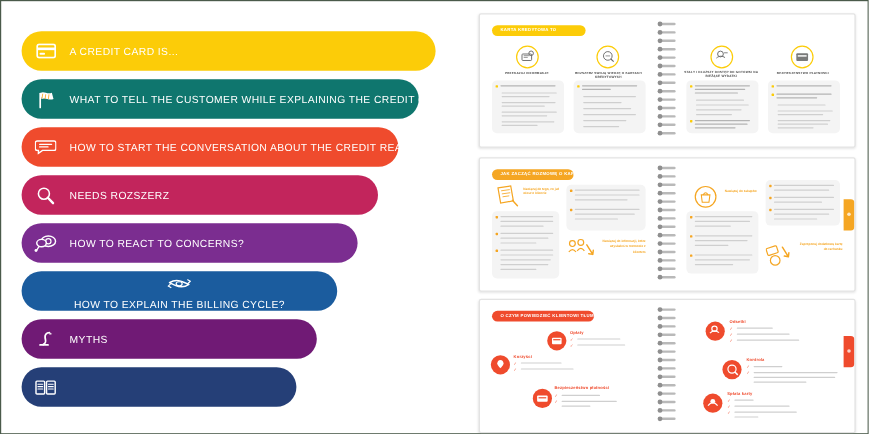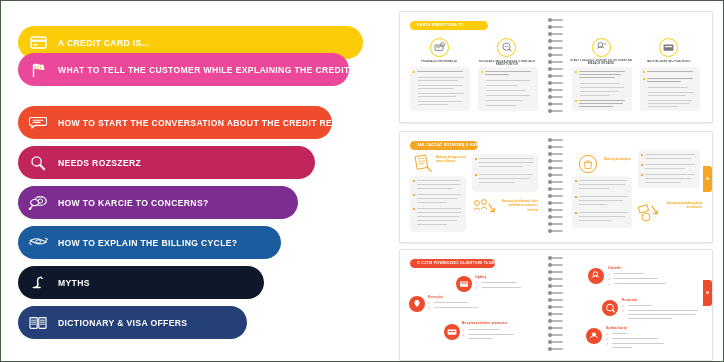--- a/index.html
+++ b/index.html
@@ -9,21 +9,21 @@
   .frame{position:relative;width:724px;height:362px;box-sizing:border-box;
          border:1px solid #4a5a4a;background:#ffffff;overflow:hidden;}
 
   
   .menu{position:absolute;left:0;top:0;width:383px;height:362px;}
   .pill{position:absolute;left:17px;height:33px;border-radius:17px;
         display:flex;align-items:center;color:#ffffff;}
   .pill .ico{width:40px;min-width:40px;height:33px;display:flex;
              align-items:center;justify-content:center;}
   .pill .ico svg{display:block;}
-  .pill .lbl{font-size:8.6px;font-weight:bold;letter-spacing:.35px;
+  .pill .lbl{font-size:8.6px;font-weight:normal;letter-spacing:.35px;
              white-space:nowrap;color:#ffffff;}
 
   
   .docs{position:absolute;left:392px;top:0;width:332px;height:362px;}
   .spread{position:absolute;left:6px;width:312px;height:110px;
           background:#ffffff;border:1px solid #e3e3e3;border-radius:2px;
           box-shadow:0 1px 2px rgba(0,0,0,.10);overflow:hidden;}
   .page{position:absolute;top:4px;height:102px;background:#ffffff;}
   .page.left{left:4px;width:142px;}
   .page.right{left:166px;width:142px;}
@@ -68,21 +68,21 @@
       <span class="ico">
         <svg width="17" height="13" viewBox="0 0 17 13">
           <rect x="1" y="1" width="15" height="11" rx="1.6" fill="none" stroke="#fff" stroke-width="1.4"></rect>
           <rect x="1" y="3.6" width="15" height="2.2" fill="#fff"></rect>
           <rect x="3" y="8" width="4.5" height="1.6" rx=".6" fill="#fff"></rect>
         </svg>
       </span>
       <span class="lbl">A CREDIT CARD IS...</span>
     </div>
 
-    <div class="pill" style="top:52px;width:331px;background:#ec4899;">
+    <div class="pill" style="top:65px;width:331px;background:#0f766e;">
       <span class="ico">
         <svg width="17" height="16" viewBox="0 0 17 16">
           <path d="M3.5 14.5 L3.5 3" stroke="#fff" stroke-width="1.4" stroke-linecap="round"></path>
           <path d="M3.6 2.4 C7 0.6 9.5 4 13.2 2.2 L14.6 7.4 C10.8 9.2 8 5.8 4.6 7.6 Z" fill="#fff"></path>
           <path d="M5.6 3.1 L5.0 7.2 M8.1 3.6 L7.6 7.6 M10.8 3.6 L10.3 7.5" stroke="#F5A623" stroke-width=".7"></path>
         </svg>
       </span>
       <span class="lbl">WHAT TO TELL THE CUSTOMER WHILE EXPLAINING THE CREDIT CARD?</span>
     </div>
 
@@ -109,55 +109,54 @@
     <div class="pill" style="top:185px;width:280px;background:#7B2D90;">
       <span class="ico">
         <svg width="20" height="15" viewBox="0 0 20 15">
           <ellipse cx="12.3" cy="6" rx="6" ry="4.4" fill="none" stroke="#fff" stroke-width="1.2"></ellipse>
           <circle cx="12.3" cy="6" r="2.2" fill="none" stroke="#fff" stroke-width="1"></circle>
           <ellipse cx="6.6" cy="7.6" rx="4" ry="3.1" fill="#7B2D90" stroke="#fff" stroke-width="1.2"></ellipse>
           <path d="M4.6 10.4 L2.6 13.4" stroke="#fff" stroke-width="1.1" stroke-linecap="round"></path>
           <circle cx="2" cy="13.8" r="1.2" fill="#fff"></circle>
         </svg>
       </span>
-      <span class="lbl">HOW TO KARCIE TO CONCERNS?</span>
-    </div>
-
-    <div class="pill" style="top:225px;width:263px;background:#1B5C9E;">
+      <span class="lbl">HOW TO REACT TO CONCERNS?</span>
+    </div>
+
+    <div class="pill" style="top:225px;width:263px;background:#1B5C9E;flex-direction:column;">
       <span class="ico">
         <svg width="21" height="14" viewBox="0 0 21 14">
           <path d="M2.2 4.6 C6 2.2 9.6 2.2 13.6 4.0 L18.4 6.0 C14.6 8.6 11 8.6 7 6.8 Z" fill="none" stroke="#fff" stroke-width="1.2" stroke-linejoin="round"></path>
           <ellipse cx="10.3" cy="5.5" rx="2.5" ry="1.7" fill="none" stroke="#fff" stroke-width="1"></ellipse>
           <path d="M1.2 7.4 L3.2 5.6 M1.2 7.4 L3.4 8.6" stroke="#fff" stroke-width="1" stroke-linecap="round"></path>
           <path d="M19.6 3.4 L17.6 5.2 M19.6 3.4 L17.4 2.2" stroke="#fff" stroke-width="1" stroke-linecap="round"></path>
         </svg>
       </span>
       <span class="lbl">HOW TO EXPLAIN THE BILLING CYCLE?</span>
     </div>
 
-    <div class="pill" style="top:265px;width:246px;background:#0f172a;">
+    <div class="pill" style="top:265px;width:246px;background:#701a75;">
       <span class="ico">
         <svg width="16" height="16" viewBox="0 0 16 16">
           <path d="M11.2 2.2 C8.4 2.2 7.2 4.4 7.6 6.6 C8 8.8 9 10.6 6 12.2" fill="none" stroke="#fff" stroke-width="1.5" stroke-linecap="round"></path>
           <path d="M11.3 2.2 L13.6 3.4 L11.2 4.0 Z" fill="#fff"></path>
           <path d="M3.4 12.4 h6.6" stroke="#fff" stroke-width="1.5" stroke-linecap="round"></path>
         </svg>
       </span>
       <span class="lbl">MYTHS</span>
     </div>
 
     <div class="pill" style="top:305px;width:229px;background:#253F77;">
       <span class="ico">
         <svg width="18" height="14" viewBox="0 0 18 14">
           <rect x="1" y="1.6" width="7.2" height="10.8" rx=".8" fill="none" stroke="#fff" stroke-width="1.2"></rect>
           <rect x="9.8" y="1.6" width="7.2" height="10.8" rx=".8" fill="none" stroke="#fff" stroke-width="1.2"></rect>
           <path d="M2.6 4.2 h4 M2.6 6.2 h4 M2.6 8.2 h4 M11.4 4.2 h4 M11.4 6.2 h4 M11.4 8.2 h4" stroke="#fff" stroke-width=".9" stroke-linecap="round"></path>
         </svg>
       </span>
-      <span class="lbl">DICTIONARY &amp; VISA OFFERS</span>
     </div>
   </div>
 
   <div class="docs">
 
     <div class="spread" style="top:10px;">
       <div class="page left">
         <div class="titlebar" style="background:#FCCC08;width:78px;">
           <span class="t">KARTA KREDYTOWA TO</span>
         </div>

